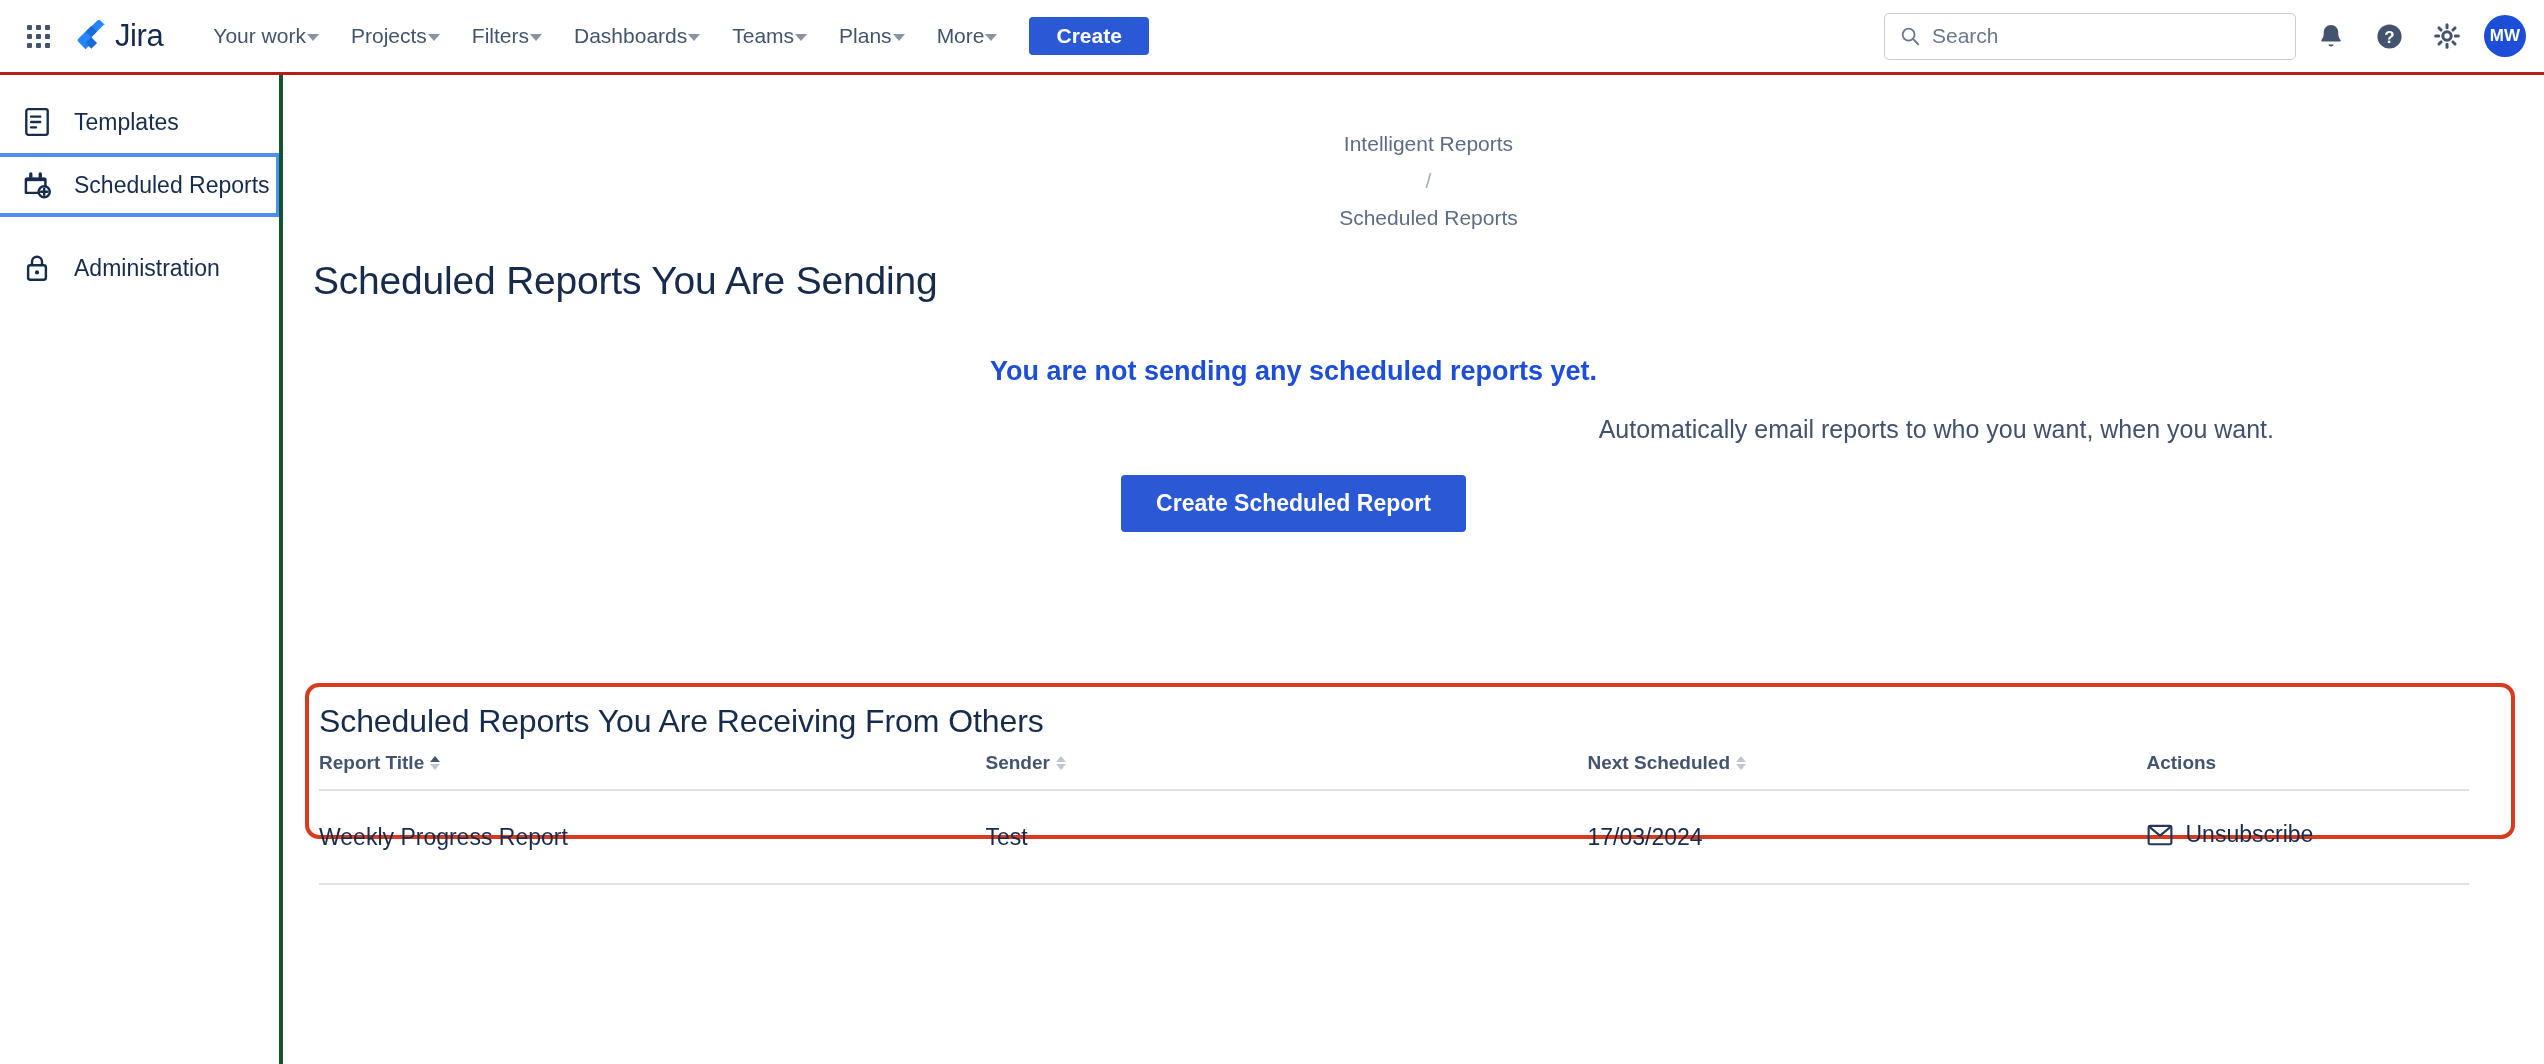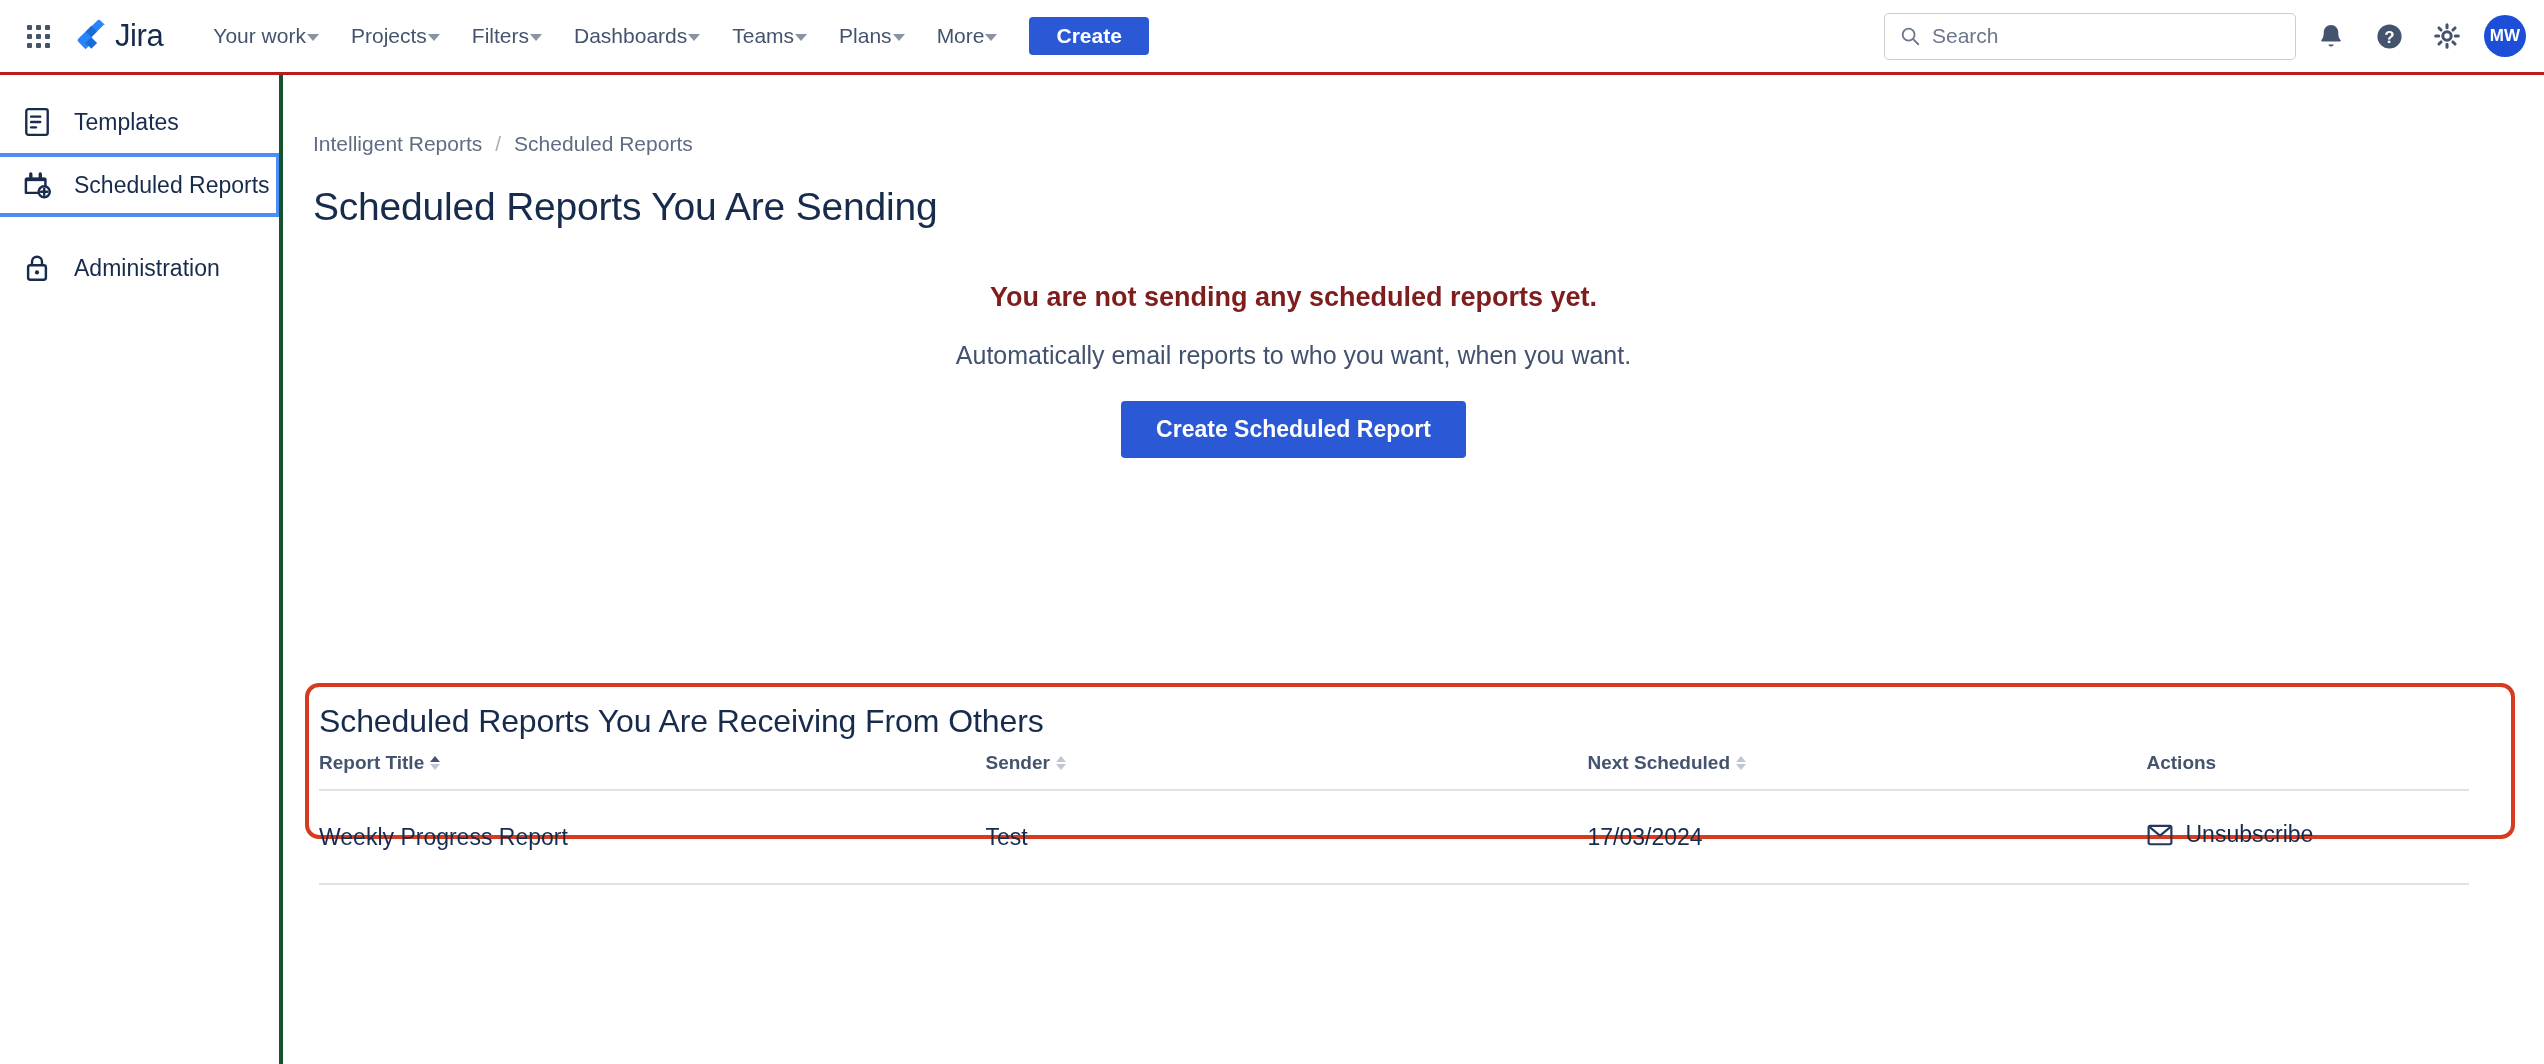--- a/index.html
+++ b/index.html
@@ -102,34 +102,34 @@
   .side-icon { width: 30px; height: 30px; flex: none; display: flex; align-items: center; justify-content: center; }
 
   
   .main {
     position: absolute; top: 75px; left: 284px;
     width: 2260px; height: 989px;
     background: #ffffff; padding: 0 0 0 29px;
   }
   .breadcrumb {
     display: flex; align-items: center; gap: 13px;
-    margin-top: 57px; font-size: 21px; color: #5E6C84;
+    margin-top: 57px; font-size: 21px; color: #5E6C84; flex-direction: column;
   }
   .crumb-link { color: #5E6C84; cursor: pointer; }
   .crumb-sep { color: #A5ADBA; }
   .crumb-current { color: #5E6C84; }
 
   .page-title {
     font-size: 39px; font-weight: 400; color: #172B4D;
     margin-top: 29px; letter-spacing: -0.2px;
   }
 
   .empty-wrap { text-align: center; margin-top: 53px; padding-right: 270px; }
-  .empty-title { font-size: 27px; font-weight: 700; color: #7f1d1d; margin-top: 11px; }
-  .empty-sub { font-size: 25px; color: #42526E; margin-top: 28px; }
+  .empty-title { font-size: 27px; font-weight: 700; color: #1d4ed8; margin-top: 11px; }
+  .empty-sub { font-size: 25px; color: #42526E; margin-top: 28px; text-align: right; }
   .empty-btn {
     margin-top: 31px;
     background: #2B59D6; color: #ffffff;
     font-size: 23px; font-weight: 600;
     padding: 15px 35px; border: none; border-radius: 4px;
     cursor: pointer; font-family: "Liberation Sans", sans-serif;
   }
   .receiving-box {
     position: absolute; left: 21px; top: 608px;
     width: 2210px; height: 156px;

